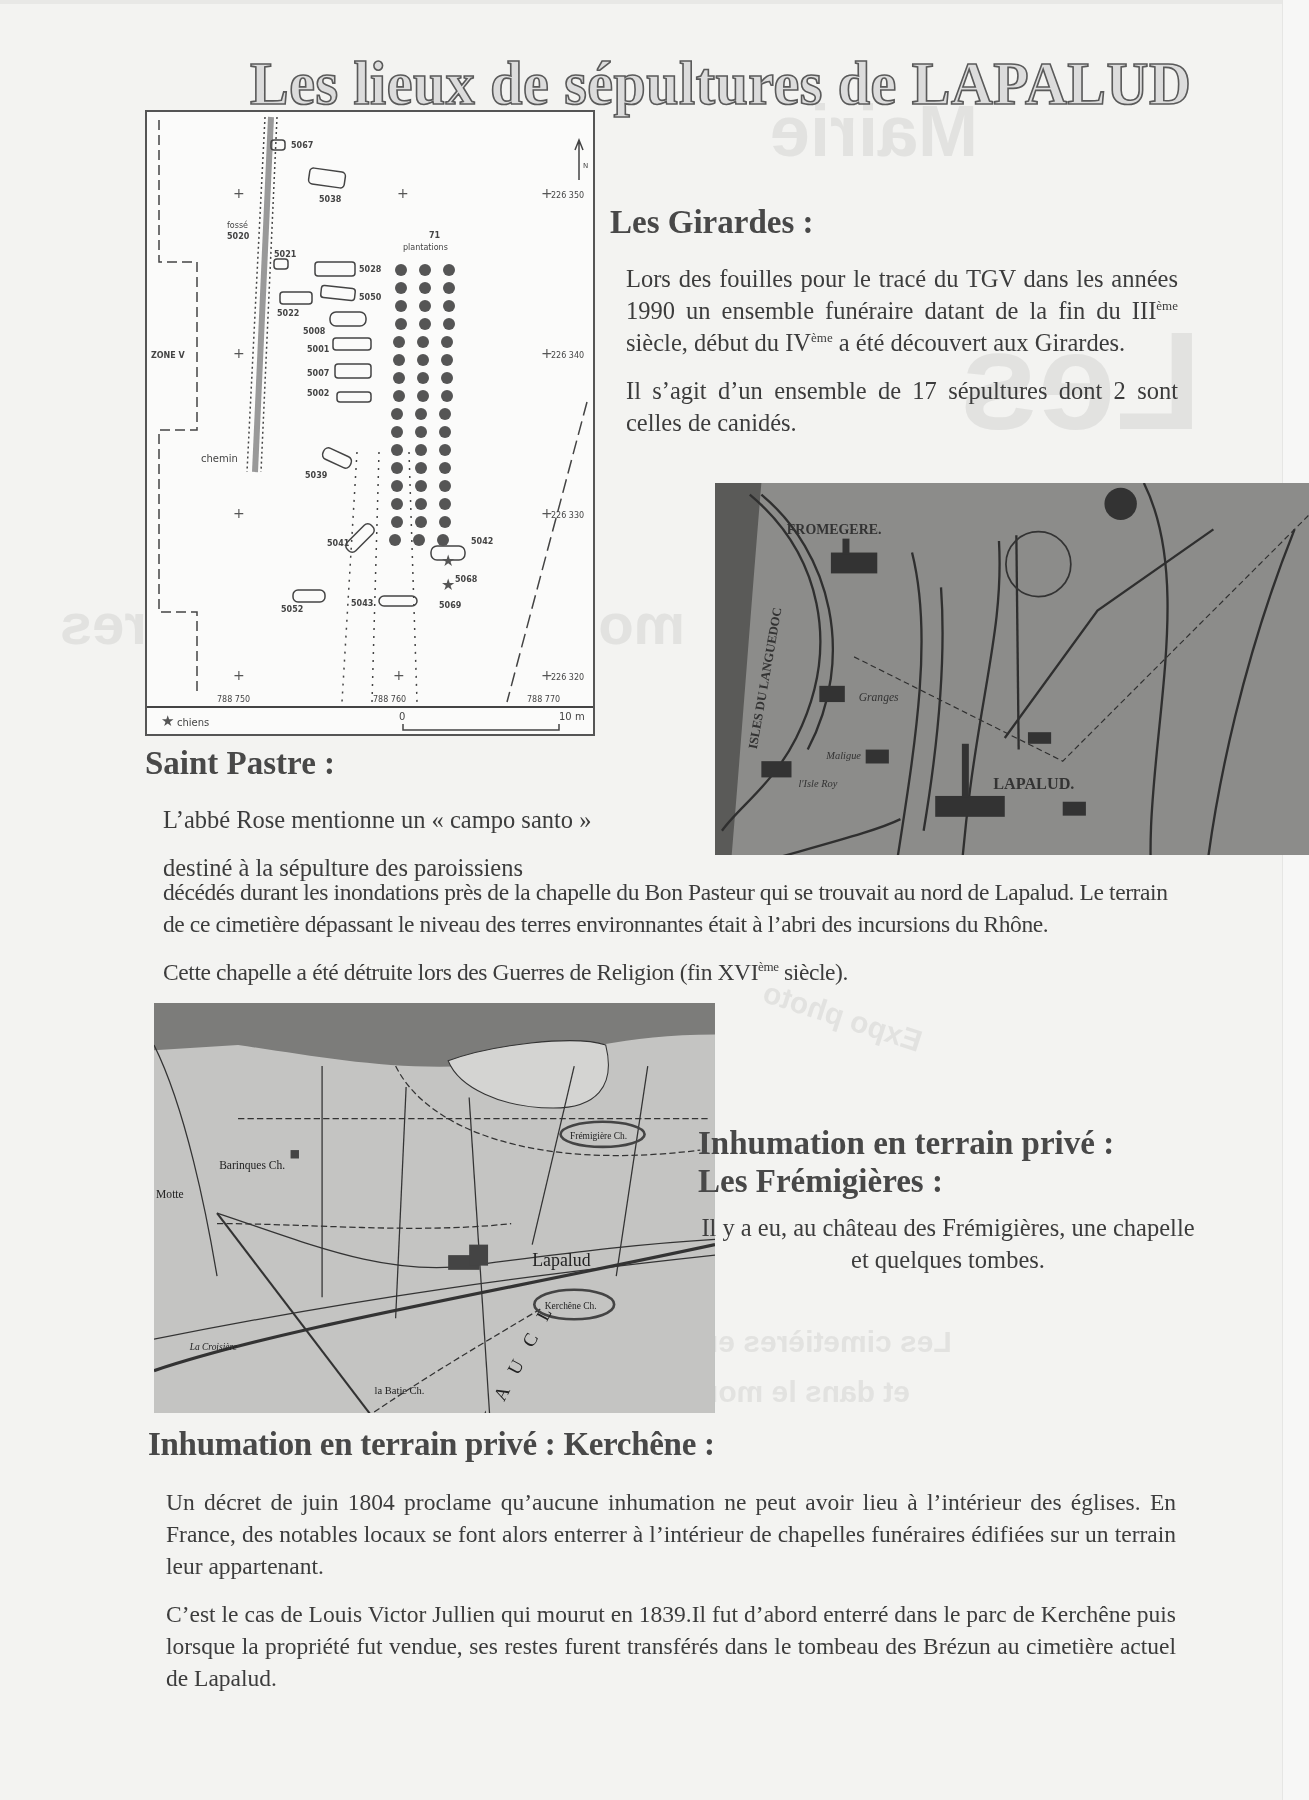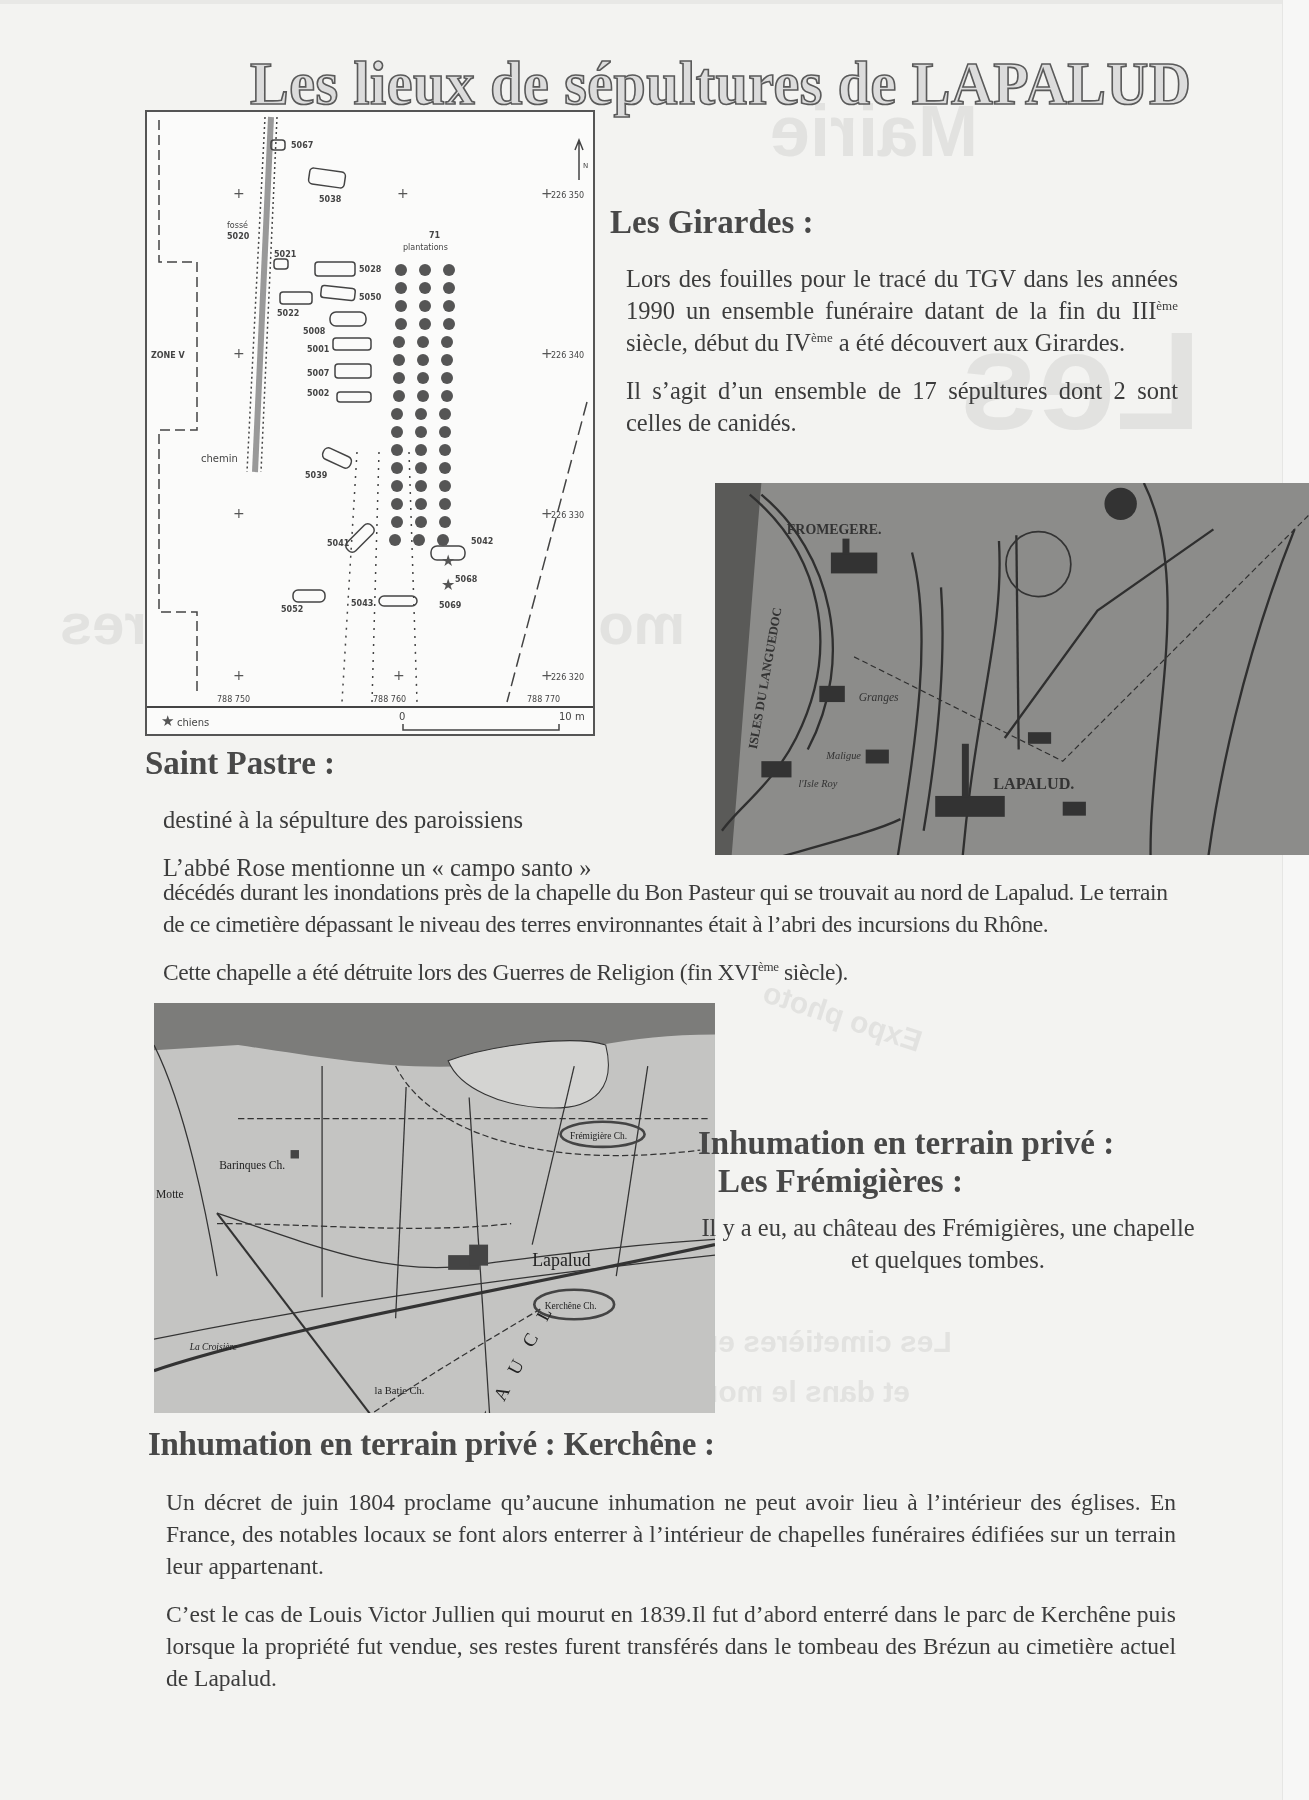--- a/index.html
+++ b/index.html
@@ -229,22 +229,22 @@
       <text x="124" y="188" font-size="10" font-style="italic" font-weight="normal">Granges</text>
       <text x="96" y="238" font-size="9" font-style="italic" font-weight="normal">Maligue</text>
       <text x="72" y="262" font-size="9" font-style="italic" font-weight="normal">l'Isle Roy</text>
       <text x="0" y="0" font-size="11" transform="translate(36,230) rotate(-80)">ISLES DU LANGUEDOC</text>
     </g>
   </svg>
 </div>
 
 <div class="sec-title" style="left:145px;top:745px;">Saint Pastre :</div>
 <div class="para" style="left:147px;top:788px;width:560px;">
+  <p>L’abbé Rose mentionne un « campo santo »</p>
   <p>destiné à la sépulture des paroissiens</p>
-  <p>L’abbé Rose mentionne un « campo santo »</p>
 </div>
 <div class="para" style="left:147px;top:860px;width:1050px;font-size:23.5px;letter-spacing:-0.4px;">
   <p>décédés durant les inondations près de la chapelle du Bon Pasteur qui se trouvait au nord de Lapalud. Le terrain de ce cimetière dépassant le niveau des terres environnantes était à l’abri des incursions du Rhône.</p>
   <p><span>Cette chapelle a été détruite lors des Guerres de Religion (fin XVI</span><sup>ème</sup><span> siècle).</span></p>
 </div>
 
 <div class="figure map2">
   <svg viewBox="0 0 534 410">
     <rect width="534" height="410" fill="#c4c4c2"></rect>
     <path d="M0 0 L534 0 L534 30 C430 30 380 55 300 60 C220 64 150 50 80 40 L0 45 Z" fill="#7c7c7a"></path>
@@ -279,20 +279,20 @@
       <text x="360" y="250" font-size="17">Lapalud</text>
       <text x="372" y="291" font-size="9">Kerchêne Ch.</text>
       <text x="34" y="330" font-size="9" font-style="italic">La Croisière</text>
       <text x="210" y="372" font-size="10">la Batie Ch.</text>
       <text x="0" y="0" font-size="18" transform="translate(320,405) rotate(-62)" letter-spacing="6">V A U C L</text>
     </g>
   </svg>
 </div>
 
 <div class="sec-title" style="left:698px;top:1125px;text-align:center;">Inhumation en terrain privé :</div>
-<div class="sec-title" style="left:718px;top:1163px;text-align:right;">Les Frémigières :</div>
+<div class="sec-title" style="left:698px;top:1163px;text-align:right;">Les Frémigières :</div>
 <div class="para" style="left:698px;top:1212px;width:500px;text-align:center;">Il y a eu, au château des Frémigières, une chapelle et quelques tombes.</div>
 
 <div class="sec-title" style="left:148px;top:1426px;letter-spacing:-0.3px;">Inhumation en terrain privé : Kerchêne :</div>
 <div class="para justify" style="left:150px;top:1470px;width:1042px;font-size:23.5px;">
   <p>Un décret de juin 1804 proclame qu’aucune inhumation ne peut avoir lieu à l’intérieur des églises. En France, des notables locaux se font alors enterrer à l’intérieur de chapelles funéraires édifiées sur un terrain leur appartenant.</p>
   <p>C’est le cas de Louis Victor Jullien qui mourut en 1839.Il fut d’abord enterré dans le parc de Kerchêne puis lorsque la propriété fut vendue, ses restes furent transférés dans le tombeau des Brézun au cimetière actuel de Lapalud.</p>
 </div>
 
 </body></html>

